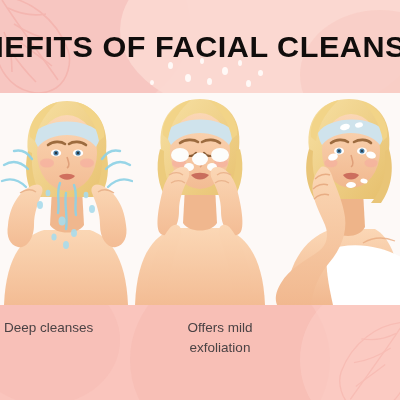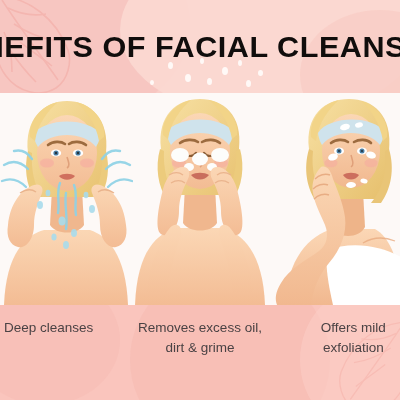--- a/index.html
+++ b/index.html
@@ -320,20 +320,18 @@
         <path d="M18 8 C46 10 74 30 86 62 C90 74 86 92 74 100 C58 110 36 104 24 88 C10 70 8 36 18 8 Z"></path>
         <path d="M20 12 C34 34 52 58 76 92"></path>
         <path d="M26 20 C38 26 52 28 64 26"></path>
         <path d="M32 36 C44 44 58 50 72 52"></path>
         <path d="M38 54 C48 62 60 70 70 78"></path>
       </g>
     </svg>
 
     <div class="captions">
       <div class="caption c1">Deep cleanses</div>
-      <div class="caption c2">Removes excess oil,
-dirt &amp; grime</div>
       <div class="caption c3">Offers mild
 exfoliation</div>
     </div>
   </div>
 
 </div>
 
 </body></html>

